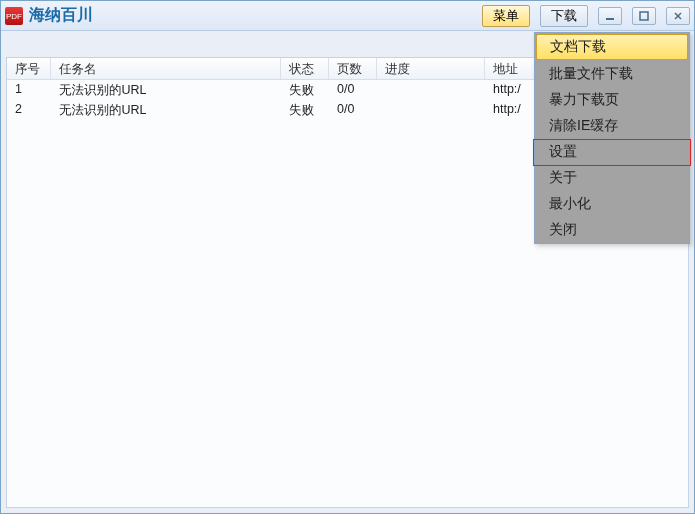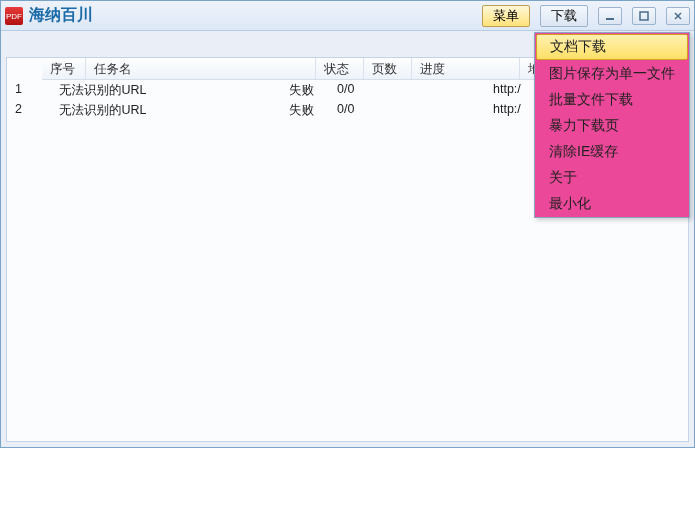--- a/index.html
+++ b/index.html
@@ -1,18 +1,18 @@
 <!DOCTYPE html>
 <html><head>
 <meta charset="utf-8">
 <style>
   * { box-sizing: border-box; margin: 0; padding: 0; }
   html, body { width: 695px; height: 528px; font-family: "Microsoft YaHei", "SimSun", Arial, sans-serif; font-size: 13px; overflow: hidden; }
   .window {
-    width: 695px; height: 448px;
+    width: 695px; height: 514px;
     background: #eaeff7;
     border: 1px solid #7aa3c8;
     position: relative;
   }
   .titlebar {
     height: 30px;
     background: linear-gradient(#eef3fb, #dde8f6);
     border-bottom: 1px solid #b8cde4;
     display: flex; align-items: center;
     padding: 0 4px;
@@ -56,40 +56,39 @@
   .content {
     position: absolute; left: 5px; right: 5px; top: 56px; bottom: 5px;
     background: #fbfcfe;
     border: 1px solid #c4d3e6;
   }
   .table-head {
     height: 22px;
     display: grid;
     grid-template-columns: 44px 230px 48px 48px 108px 1fr;
     border-bottom: 1px solid #d4dde9;
-    margin-left: 35px;
   }
   .table-head .th {
     background: linear-gradient(#fdfefe, #eef3fa);
     border-right: 1px solid #d8e1ec;
     padding: 3px 8px; font-size: 12.5px; color: #333;
     white-space: nowrap; overflow: hidden;
   }
   .table-body { }
   .trow {
     display: grid;
     grid-template-columns: 44px 230px 48px 48px 108px 1fr;
     height: 20px; font-size: 12.5px; color: #222;
   }
   .trow > div { padding: 2px 8px; white-space: nowrap; overflow: hidden; }
   .dropdown {
     position: absolute;
     top: 31px; right: 4px;
     width: 156px;
-    background: #ec4899;
+    background: #a3a3a3;
     border: 1px solid #8aa6c4;
     box-shadow: 2px 2px 5px rgba(0,0,0,0.2);
     z-index: 10;
   }
   .mitem {
     padding: 4px 14px;
     font-size: 14px;
     color: #222;
     cursor: pointer;
     white-space: nowrap;
@@ -136,26 +135,27 @@
         <svg viewBox="0 0 10 10">
             <line x1="2" y1="2" x2="8" y2="8" stroke="currentColor" stroke-width="1.5"></line>
             <line x1="8" y1="2" x2="2" y2="8" stroke="currentColor" stroke-width="1.5"></line>
           </svg>
       </div>
     </div>
   </div>
 
   <div class="dropdown" id="dropdown">
       <div class="mitem highlight">文档下载</div>
-      <div class="mitem">图片保存为单一文件</div>
       <div class="mitem">批量文件下载</div>
       <div class="mitem">暴力下载页</div>
       <div class="mitem">清除IE缓存</div>
+      <div class="mitem boxed">设置</div>
       <div class="mitem">关于</div>
       <div class="mitem">最小化</div>
+      <div class="mitem">关闭</div>
     </div>
 
   <div class="content">
     <div class="table-head">
       <div class="th">序号</div>
       <div class="th">任务名</div>
       <div class="th">状态</div>
       <div class="th">页数</div>
       <div class="th">进度</div>
       <div class="th">地址</div>

